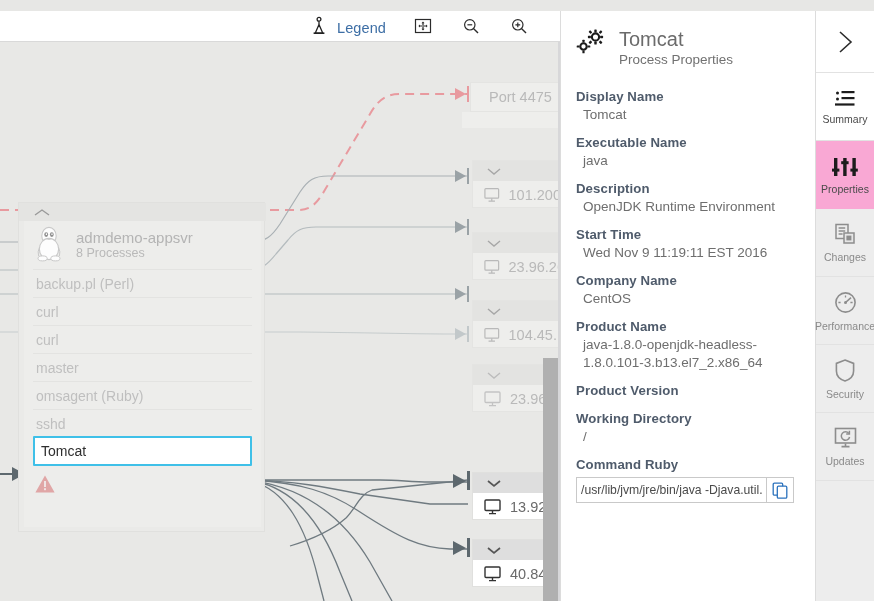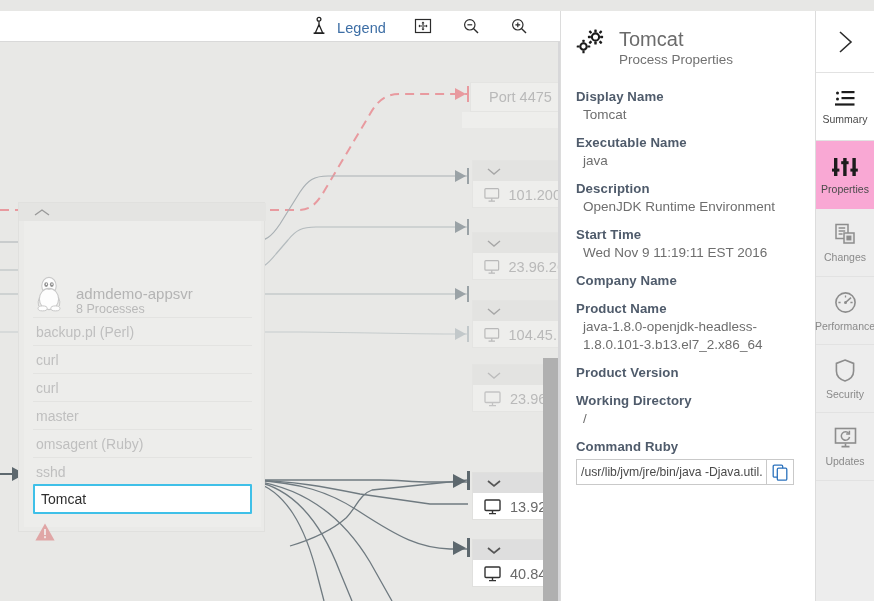--- a/index.html
+++ b/index.html
@@ -57,21 +57,21 @@
   .group-collapse {
     position: absolute; left: 0; top: 0; width: 247px; height: 18px;
     background: #e4e4e2; cursor: pointer;
   }
   .group-collapse svg { position: absolute; left: 14px; top: 5px; }
   .group-inner {
     position: absolute; left: 5px; top: 18px; width: 237px; height: 306px;
     background: #ededeb;
   }
   .machine-head {
-    display: flex; align-items: flex-end; height: 48px; padding-left: 8px; margin-top: 48px;
+    display: flex; align-items: center; height: 48px; padding-left: 8px;
   }
   .machine-text { margin-left: 10px; }
   .machine-name { font-size: 15px; color: #b4b4b4; line-height: 17px; }
   .machine-sub  { font-size: 12.5px; color: #b9b9b9; line-height: 15px; }
 
   .proc-list { padding: 0 9px; }
   .proc-row {
     height: 28px; line-height: 28px;
     font-size: 14px; color: #bfbfbf;
     border-top: 1px solid #e3e3e1;
@@ -498,20 +498,21 @@
         <div class="prop-value">OpenJDK Runtime Environment</div>
       </div>
 
       <div class="prop">
         <div class="prop-label">Start Time</div>
         <div class="prop-value">Wed Nov 9 11:19:11 EST 2016</div>
       </div>
 
       <div class="prop">
         <div class="prop-label">Company Name</div>
+        <div class="prop-value">CentOS</div>
       </div>
 
       <div class="prop">
         <div class="prop-label">Product Name</div>
         <div class="prop-value">java-1.8.0-openjdk-headless-1.8.0.101-3.b13.el7_2.x86_64</div>
       </div>
 
       <div class="prop">
         <div class="prop-label">Product Version</div>
       </div>

